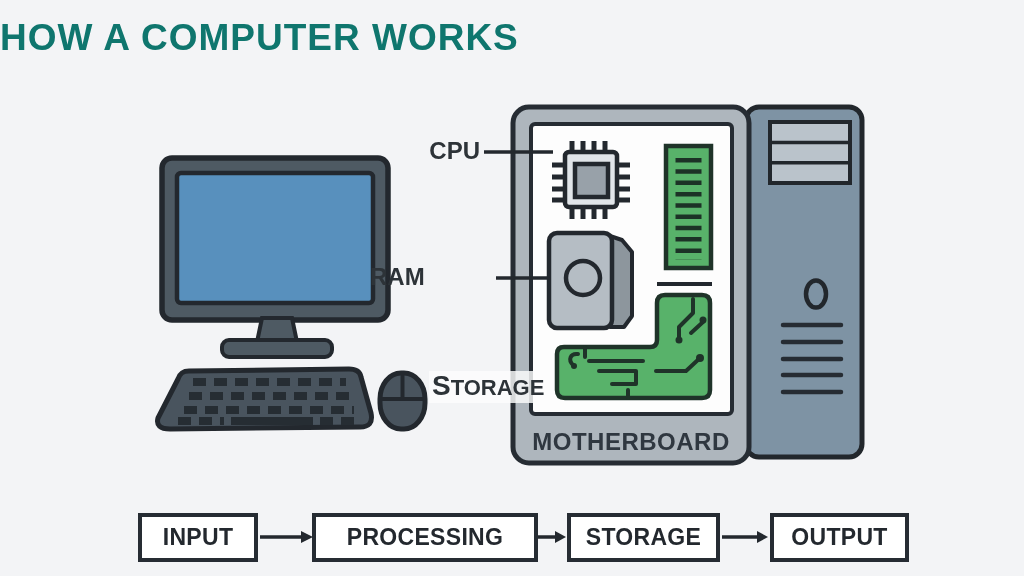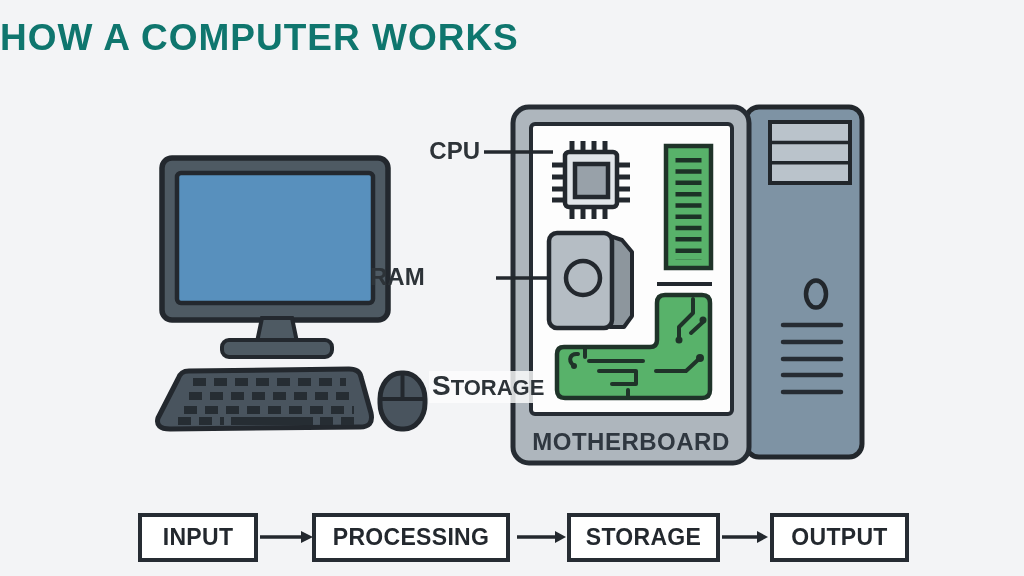--- a/index.html
+++ b/index.html
@@ -28,21 +28,21 @@
     left:513px;top:428px;width:236px;text-align:center;
     font-size:24px;font-weight:bold;letter-spacing:.5px;color:#2f3740;
   }
   .flow-box{
     top:513px;height:49px;background:#ffffff;
     border:4px solid #262c33;border-radius:0;
     display:flex;align-items:center;justify-content:center;
     font-weight:bold;font-size:23px;color:#23282e;letter-spacing:.3px;
   }
   #flow-input{left:138px;width:120px}
-  #flow-processing{left:312px;width:198px}
+  #flow-processing{left:312px;width:226px}
   #flow-storage{left:567px;width:153px}
   #flow-output{left:770px;width:139px}
 </style>
 </head>
 <body>
 
 <svg id="stage" viewBox="0 0 1024 576" xmlns="http://www.w3.org/2000/svg">
 
   <g>
     <rect x="162" y="158" width="226" height="162" rx="10" fill="#4e5a63" stroke="#23282e" stroke-width="5.5"></rect>

